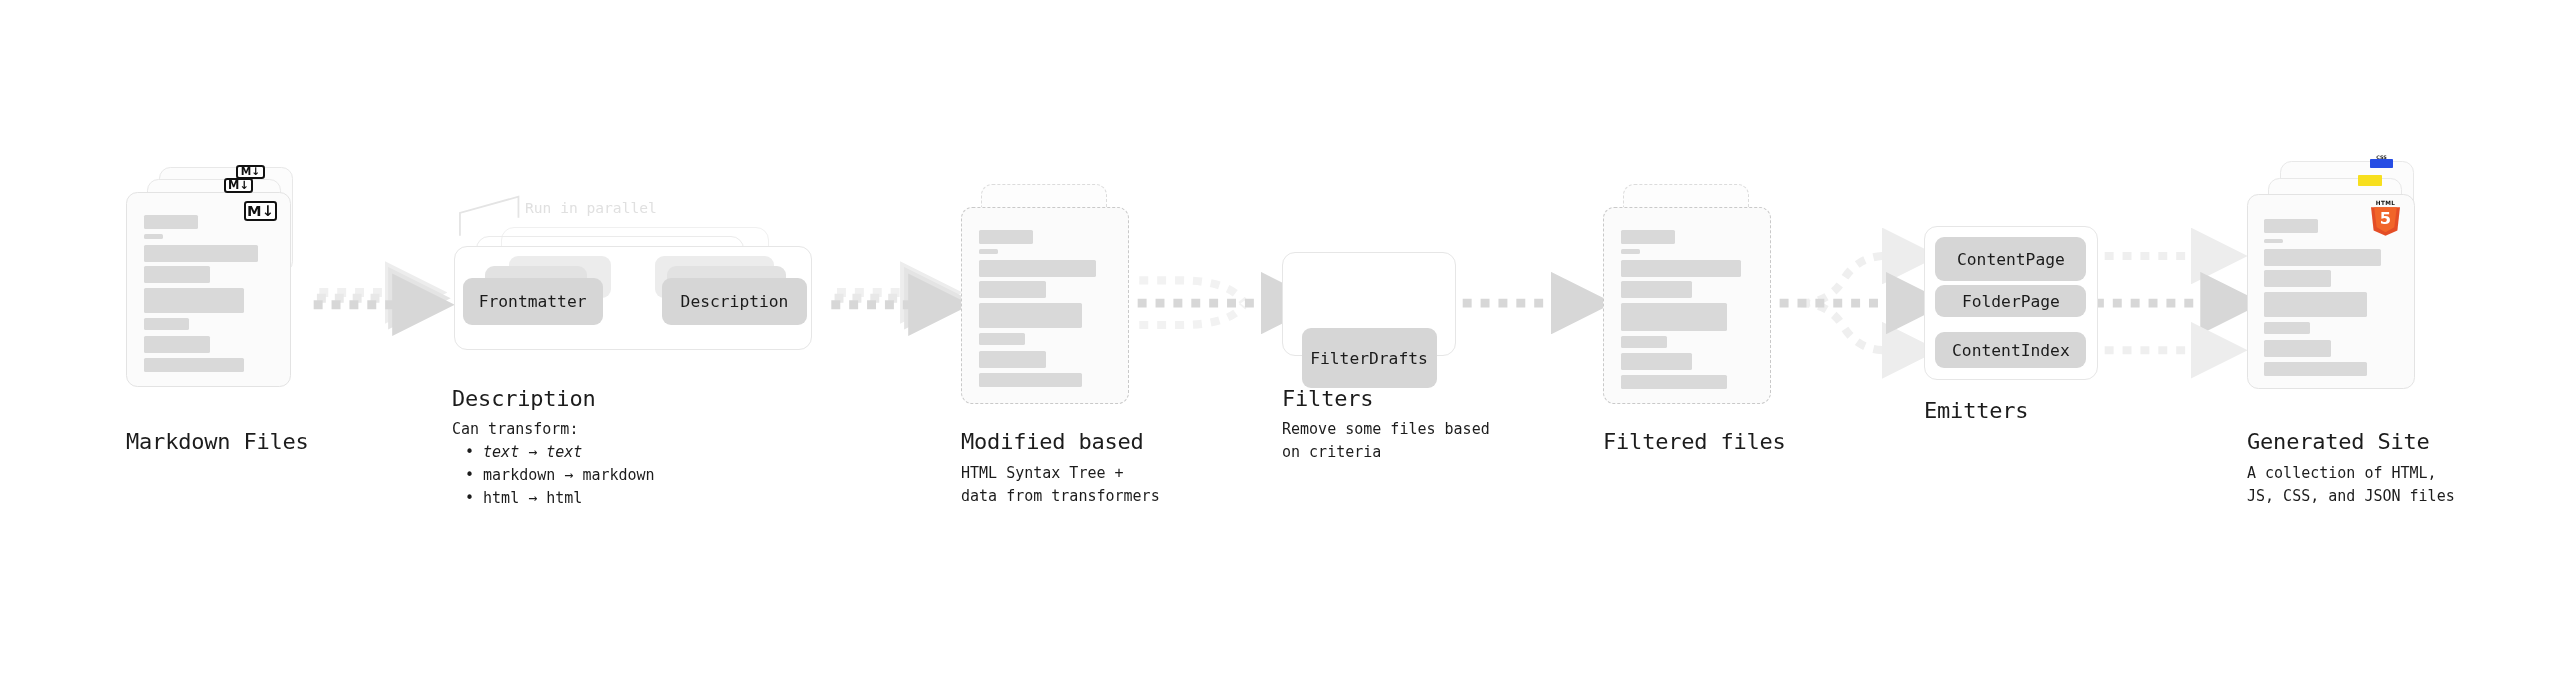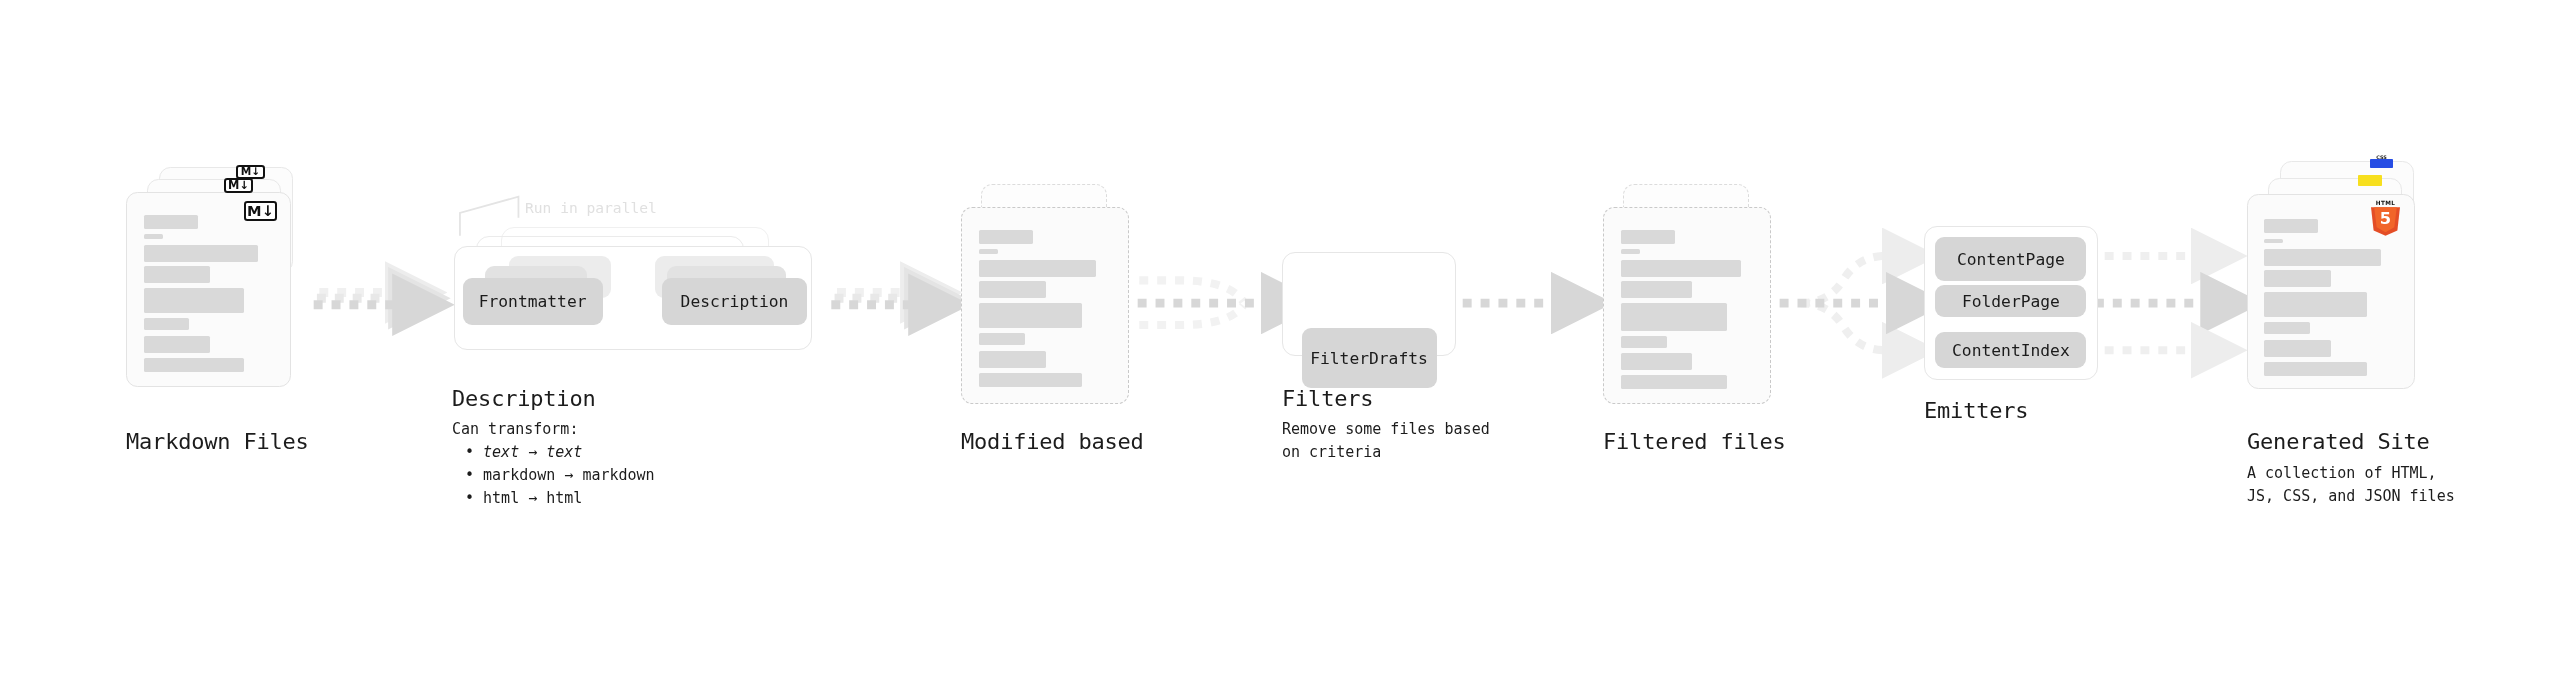--- a/index.html
+++ b/index.html
@@ -248,20 +248,22 @@
       <div class="skel" style="left:17px;top:52px;width:117px;height:17px;"></div>
       <div class="skel" style="left:17px;top:73px;width:67px;height:17px;"></div>
       <div class="skel" style="left:17px;top:95px;width:103px;height:25px;"></div>
       <div class="skel" style="left:17px;top:125px;width:46px;height:12.2px;"></div>
       <div class="skel" style="left:17px;top:143px;width:67px;height:17px;"></div>
       <div class="skel" style="left:17px;top:165px;width:103px;height:14px;"></div>
     </div>
   </div>
 
   <div class="title" style="left:961px;top:429px;">Modified based</div>
+  <div class="subtitle" style="left:961px;top:462px;">HTML Syntax Tree +
+data from transformers</div>
 
   <div class="card-stack" style="left:1282px;top:252px;">
     <div class="groupbox" style="left:0px;top:0px;width:174px;height:104px;"></div>
     <div class="pill" style="left:19.5px;top:28px;width:135px;height:60px;margin-top:48px;">FilterDrafts</div>
   </div>
 
   <div class="title" style="left:1282px;top:386px;">Filters</div>
   <div class="subtitle" style="left:1282px;top:418px;">Remove some files based
 on criteria</div>
 

